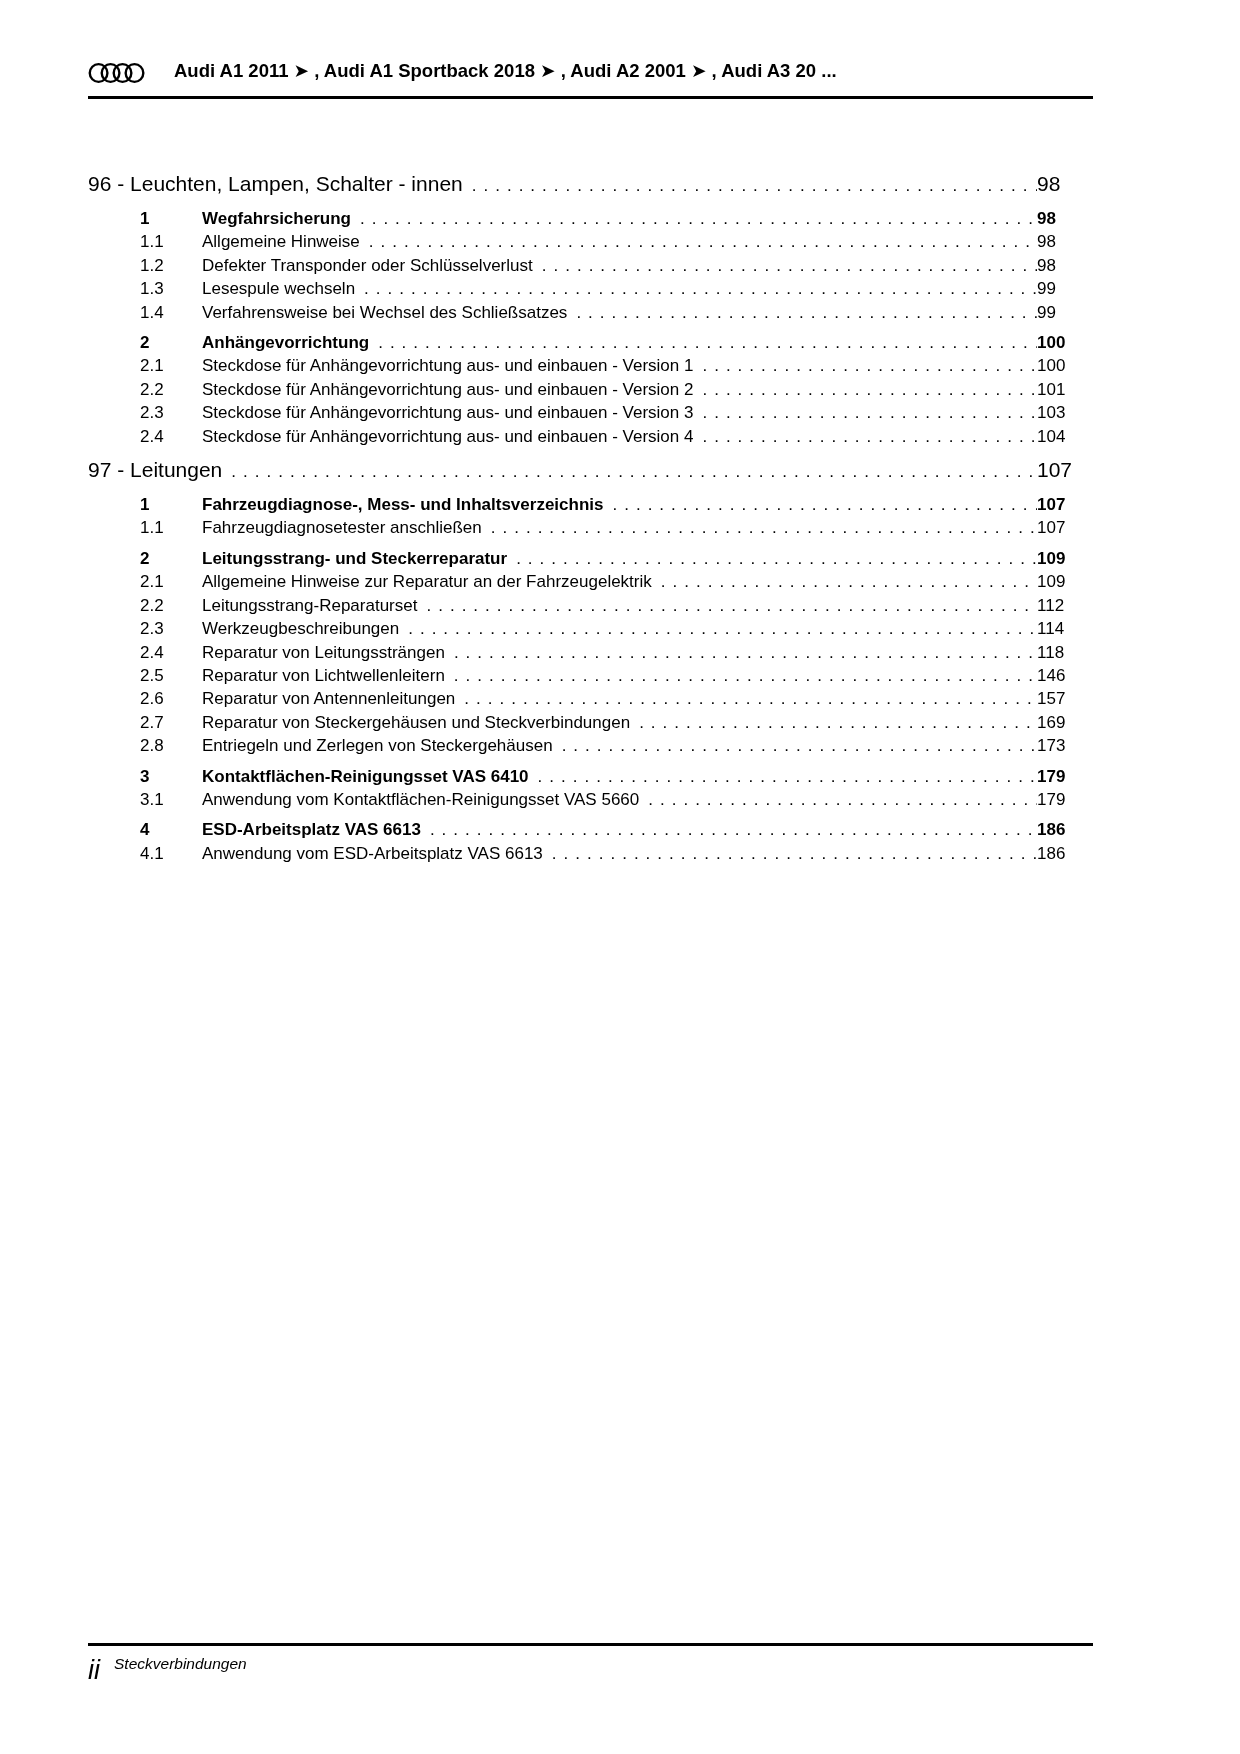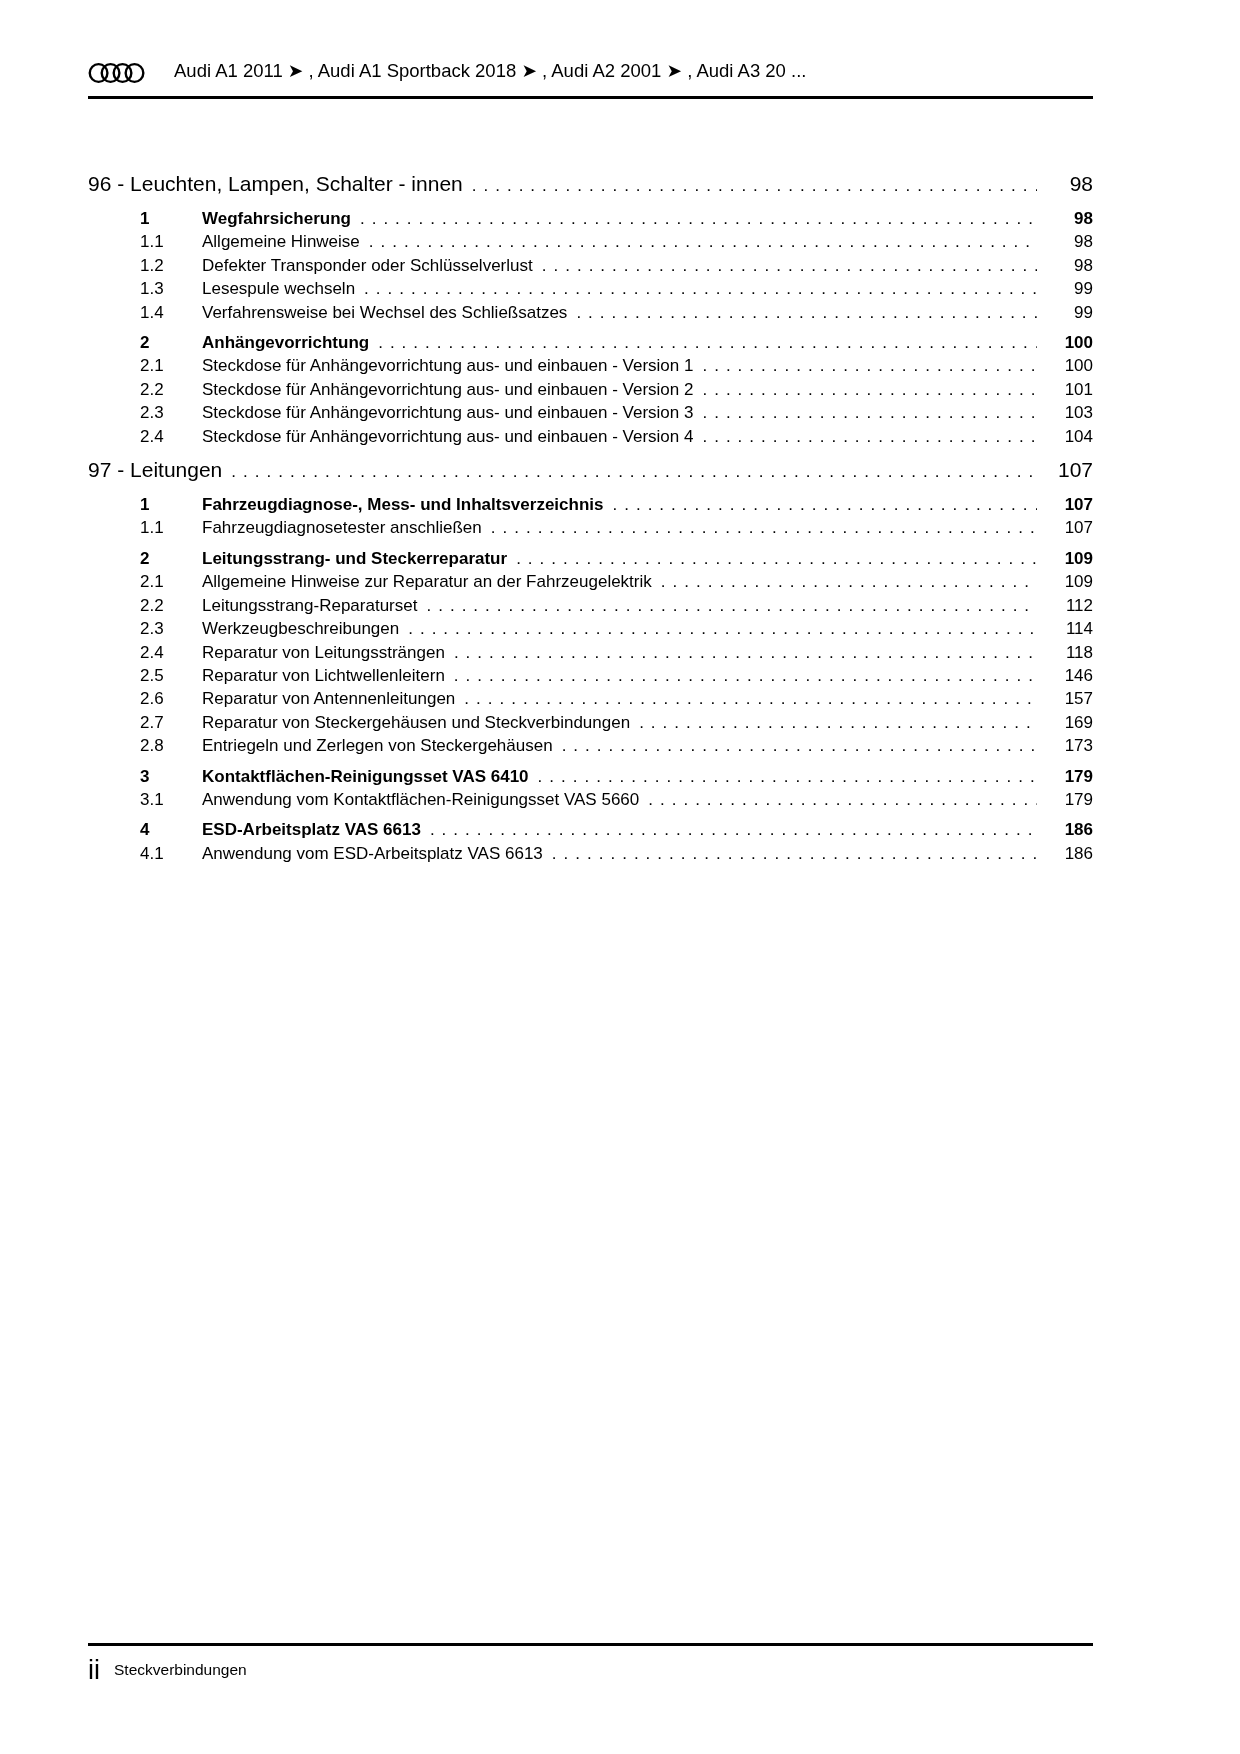--- a/index.html
+++ b/index.html
@@ -15,21 +15,21 @@
 
   
   .doc-header {
     position: absolute;
     left: 88px;
     top: 58px;
     width: 1005px;
   }
   .header-main { display: flex; align-items: flex-start; }
   .logo-wrap { flex: 0 0 auto; margin-top: 3px; margin-right: 28px; }
-  .header-lines { font-size: 18.5px; line-height: 25px; white-space: nowrap; }
+  .header-lines { font-size: 18.5px; line-height: 25px; white-space: nowrap; font-weight: bold; }
   .header-rule {
     margin-top: 7px;
     height: 3px;
     background: #000000;
   }
 
   
   .toc {
     position: absolute;
     left: 88px;
@@ -69,35 +69,35 @@
     letter-spacing: 7px;
     padding-left: 9px;
     padding-right: 4px;
   }
   .leader::after {
     content: "....................................................................................................";
   }
   .page-num {
     flex: 0 0 auto;
     width: 56px;
-    text-align: right;
   }
 
   
   .doc-footer {
     position: absolute;
     left: 88px;
     top: 1643px;
     width: 1005px;
   }
   .footer-rule { height: 3px; background: #000000; }
   .footer-row {
     margin-top: 9px;
     display: flex;
-    align-items: center;
+    align-items: flex-start;
+    font-style: italic;
   }
   .footer-page { font-size: 27px; line-height: 30px; }
   .footer-label { font-size: 15.5px; margin-left: 14px; }
 </style>
 </head>
 <body>
 
 <div class="sheet">
 
   <div class="doc-header">

